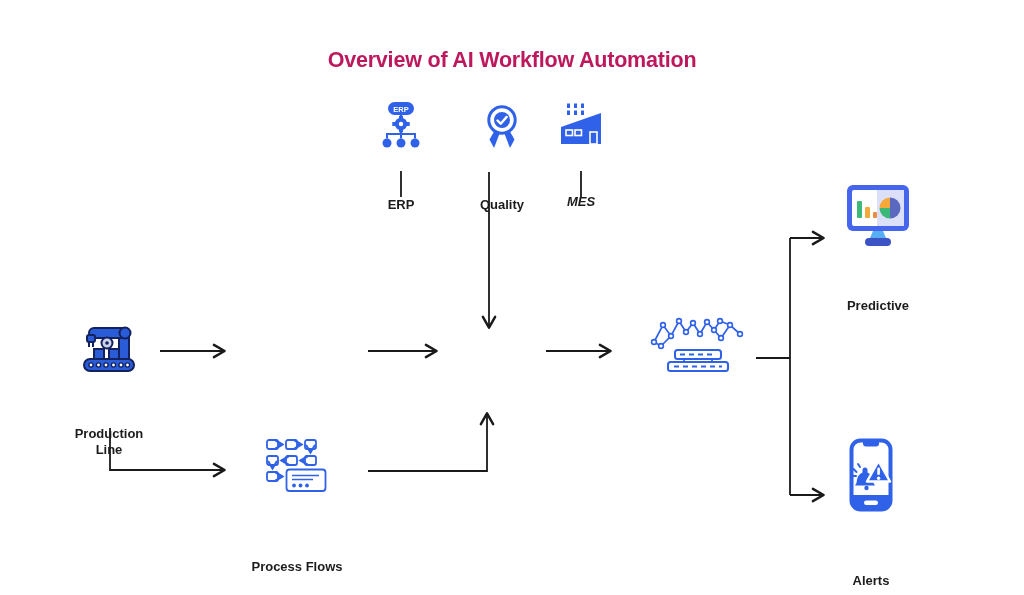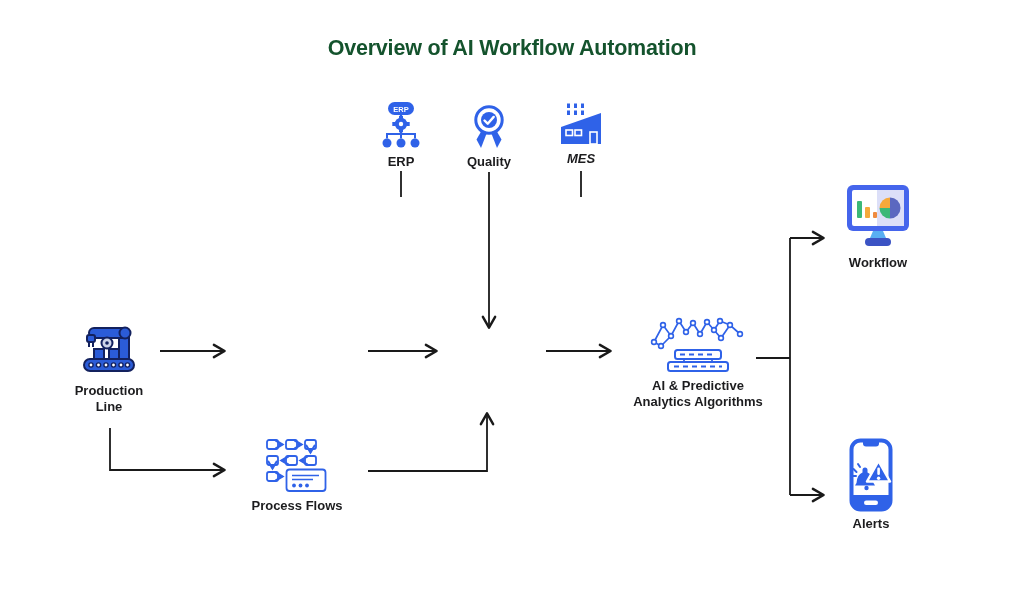--- a/index.html
+++ b/index.html
@@ -1,31 +1,31 @@
 <!DOCTYPE html>
 <html><head>
 <meta charset="utf-8">
 <style>
   html,body{margin:0;padding:0;background:#fff;}
   .canvas{
     position:relative;width:1024px;height:595px;background:#ffffff;overflow:hidden;
     font-family:"Liberation Sans", sans-serif;
   }
   .title{
-    position:absolute;top:36px;left:50%;transform:translateX(-50%);
-    font-size:21.5px;font-weight:700;color:#14532d;letter-spacing:-0.2px;white-space:nowrap;
+    position:absolute;top:48px;left:50%;transform:translateX(-50%);
+    font-size:21.5px;font-weight:700;color:#be185d;letter-spacing:-0.2px;white-space:nowrap;
   }
-  .node{position:absolute;display:flex;flex-direction:column;align-items:center;}
+  .node{position:absolute;display:flex;flex-direction:column;align-items:center;gap:43px;}
   .node .label{
     margin-top:7px;font-size:13px;font-weight:700;color:#1c1c1e;text-align:center;
     line-height:1.2;white-space:pre-line;
   }
   .node.tight .label{margin-top:3px;}
-  .node.vtight .label{margin-top:2px;}
-  .node.mid .label{margin-top:4px;}
+  .node.vtight .label{margin-top:16px;}
+  .node.mid .label{margin-top:22px;}
   svg{display:block;}
   .connectors{position:absolute;left:0;top:0;pointer-events:none;}
 </style>
 </head>
 <body>
 
 <div class="canvas">
 
   <div class="title">Overview of AI Workflow Automation</div>
 
@@ -63,21 +63,21 @@
       <circle cx="22" cy="23" r="6.2" fill="#2f62e8"></circle>
       <circle cx="22" cy="23" r="2.2" fill="#ffffff"></circle>
       <path d="M22,29 V33 M8,37.5 V33 H36 V37.5 M22,33 V37.5" fill="none" stroke="#2f62e8" stroke-width="2"></path>
       <circle cx="8" cy="42" r="4.5" fill="#2f62e8"></circle>
       <circle cx="22" cy="42" r="4.5" fill="#2f62e8"></circle>
       <circle cx="36" cy="42" r="4.5" fill="#2f62e8"></circle>
     </svg>
     <div class="label">ERP</div>
   </div>
 
-  <div class="node tight" style="left:454px;top:103px;width:70px;">
+  <div class="node tight" style="left:467px;top:103px;width:70px;">
     <svg width="44" height="48" viewBox="0 0 44 48">
       <polygon points="15,27 20,29.5 14,45 9.5,36.5" fill="#2f62e8"></polygon>
       <polygon points="29,27 24,29.5 30,45 34.5,36.5" fill="#2f62e8"></polygon>
       <circle cx="22" cy="17" r="13.2" fill="#ffffff" stroke="#2f62e8" stroke-width="3"></circle>
       <circle cx="22" cy="17" r="8" fill="#2f62e8"></circle>
       <path d="M17.5,17.5 l3.2,3.2 l6,-6.8" fill="none" stroke="#ffffff" stroke-width="2.4" stroke-linecap="round" stroke-linejoin="round"></path>
     </svg>
     <div class="label">Quality</div>
   </div>
 
@@ -150,22 +150,20 @@
           <circle cx="70" cy="6" r="2.4"></circle>
       </g>
       <g fill="none" stroke="#2f62e8" stroke-width="2">
         <rect x="25" y="35" width="46" height="9" rx="2.5"></rect>
         <rect x="18" y="47" width="60" height="9" rx="2.5"></rect>
         <path d="M30,39.5 H66" stroke-dasharray="5 4" stroke-width="1.8"></path>
         <path d="M24,51.5 H72" stroke-dasharray="5 4" stroke-width="1.8"></path>
         <path d="M34,44 V47 M62,44 V47" stroke-width="1.7"></path>
       </g>
     </svg>
-    <div class="label">AI &amp; Predictive
-Analytics Algorithms</div>
   </div>
 
   <div class="node mid" style="left:242px;top:436px;width:110px;">
     <svg width="64" height="58" viewBox="0 0 64 58">
       <defs>
         <marker id="ba" viewBox="0 0 8 8" refX="6" refY="4" markerWidth="6" markerHeight="6" orient="auto">
           <path d="M1,1 L6,4 L1,7" fill="none" stroke="#2f62e8" stroke-width="1.6" stroke-linecap="round"></path>
         </marker>
       </defs>
       <g fill="none" stroke="#2f62e8" stroke-width="1.8">
@@ -202,21 +200,21 @@
       <rect x="31" y="6" width="27" height="36" fill="#dcdff8"></rect>
       <rect x="11" y="17" width="5" height="17" rx="1" fill="#3cb878"></rect>
       <rect x="19" y="23" width="5" height="11" rx="1" fill="#f6a93b"></rect>
       <rect x="27" y="28" width="4" height="6" rx="1" fill="#ef8b3f"></rect>
       <path d="M44,24 L44,13.5 A10.5,10.5 0 0 1 44,34.5 Z" fill="#5b68c0"></path>
       <path d="M44,24 L33.5,24 A10.5,10.5 0 0 1 44,13.5 Z" fill="#f6a93b"></path>
       <path d="M44,24 L44,34.5 A10.5,10.5 0 0 1 33.5,24 Z" fill="#3cb878"></path>
       <polygon points="27,47 37,47 40,54 24,54" fill="#58aef2"></polygon>
       <rect x="19" y="54" width="26" height="8" rx="4" fill="#3b53c4"></rect>
     </svg>
-    <div class="label">Workflow</div>
+    <div class="label">Predictive</div>
   </div>
 
   <div class="node vtight" style="left:831px;top:438px;width:80px;">
     <svg width="58" height="76" viewBox="0 0 58 76">
       <rect x="9.5" y="2.5" width="39" height="69" rx="9" fill="#ffffff" stroke="#2f62e8" stroke-width="4"></rect>
       <path d="M21,2.5 h16 v3 a3,3 0 0 1 -3,3 h-10 a3,3 0 0 1 -3,-3 z" fill="#2f62e8"></path>
       <path d="M9.5,57 h39 v5.5 a9,9 0 0 1 -9,9 h-21 a9,9 0 0 1 -9,-9 z" fill="#2f62e8"></path>
       <rect x="22" y="62.5" width="14" height="4.5" rx="2.2" fill="#ffffff"></rect>
       <g stroke="#2f62e8" stroke-width="2" stroke-linecap="round">
         <path d="M11.5,31 L14.5,34"></path>

